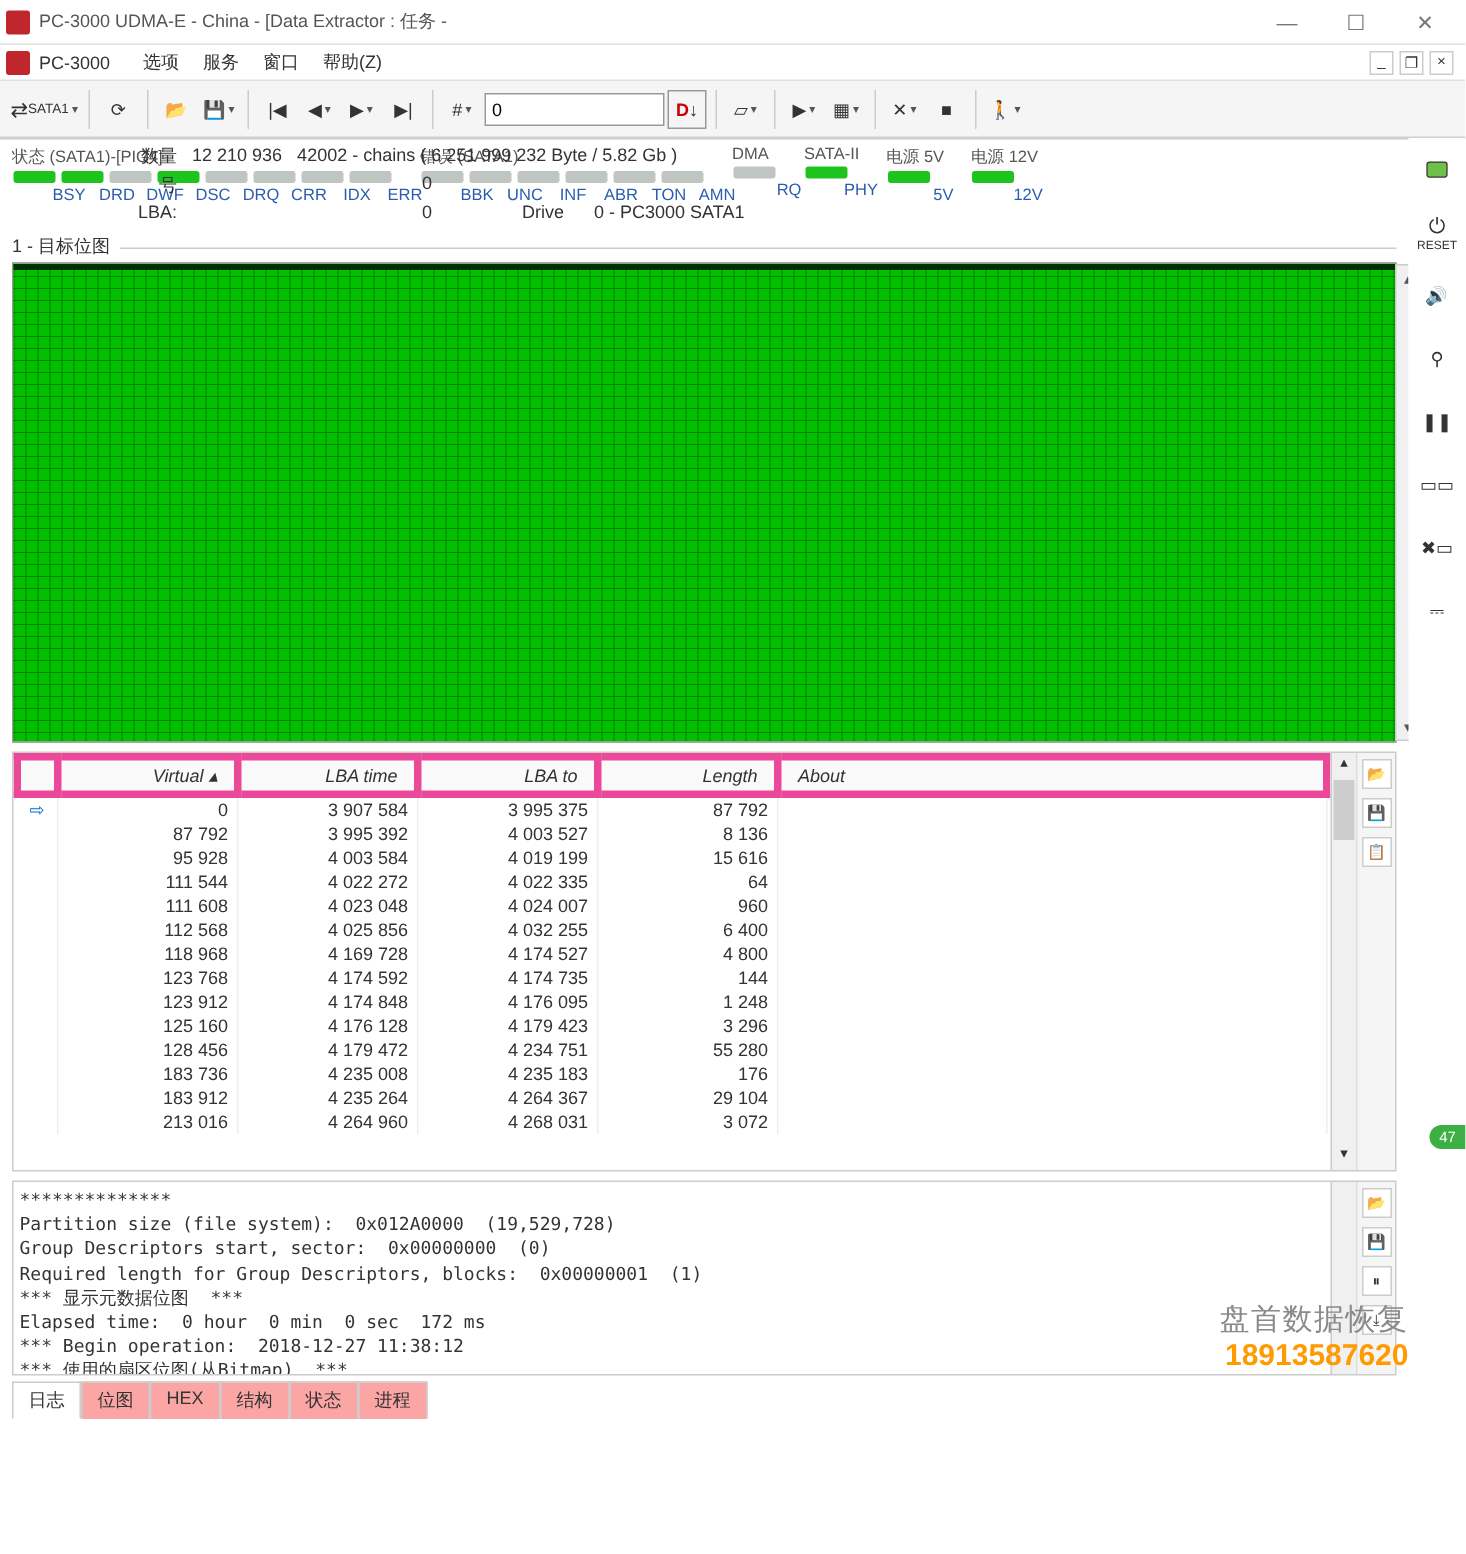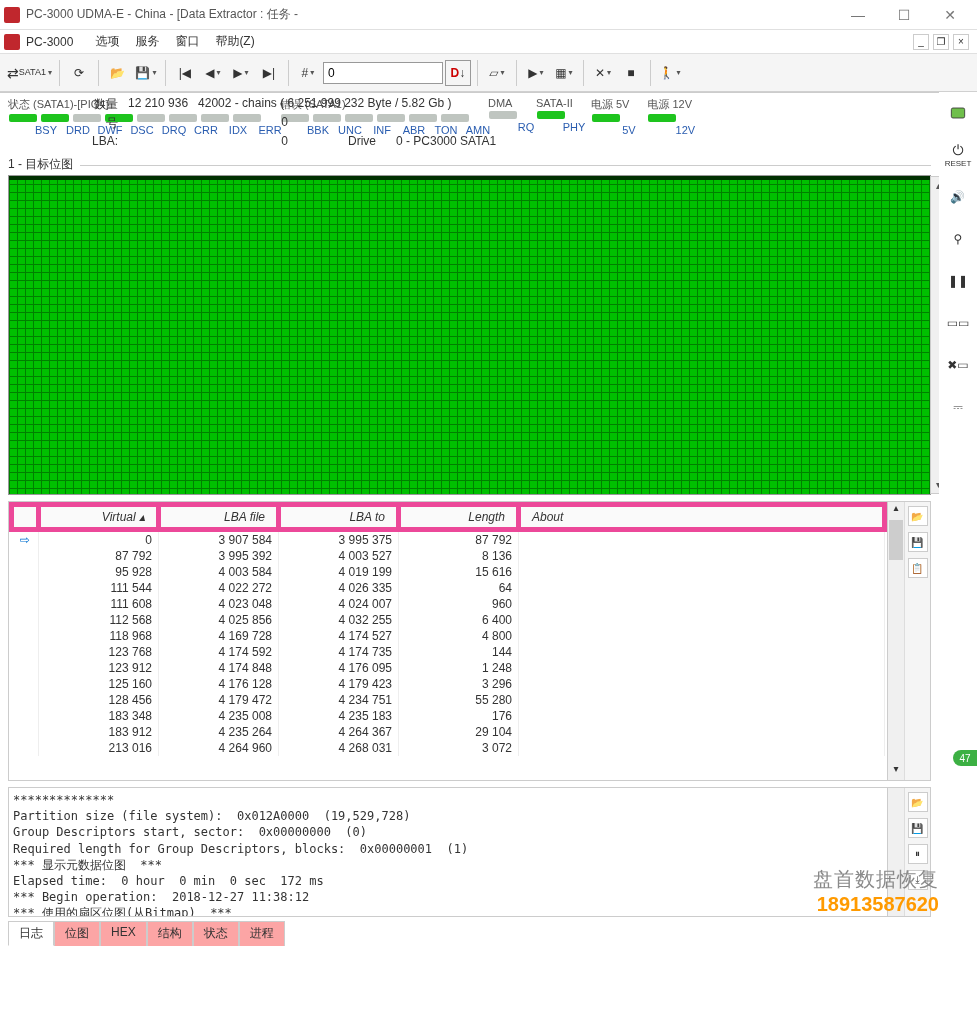--- a/index.html
+++ b/index.html
@@ -160,21 +160,21 @@
   </div>
 </div>
 
 <div class="table-wrap">
   <div style="flex:1;overflow:auto;">
     <table class="data">
       <thead>
         <tr>
           <th class="marker-cell"></th>
           <th style="width:120px;">Virtual  ▴</th>
-          <th style="width:120px;">LBA file</th>
+          <th style="width:120px;">LBA time</th>
           <th style="width:120px;">LBA to</th>
           <th style="width:120px;">Length</th>
           <th>About</th>
         </tr>
       </thead>
       <tbody id="tbody">
             <tr>
               <td class="marker-cell">⇨</td>
               <td>0</td>
               <td>3 907 584</td>
@@ -195,21 +195,21 @@
               <td>95 928</td>
               <td>4 003 584</td>
               <td>4 019 199</td>
               <td>15 616</td>
               <td class="about"></td>
             </tr>
             <tr>
               <td class="marker-cell"></td>
               <td>111 544</td>
               <td>4 022 272</td>
-              <td>4 026 335</td>
+              <td>4 022 335</td>
               <td>64</td>
               <td class="about"></td>
             </tr>
             <tr>
               <td class="marker-cell"></td>
               <td>111 608</td>
               <td>4 023 048</td>
               <td>4 024 007</td>
               <td>960</td>
               <td class="about"></td>
@@ -257,21 +257,21 @@
             <tr>
               <td class="marker-cell"></td>
               <td>128 456</td>
               <td>4 179 472</td>
               <td>4 234 751</td>
               <td>55 280</td>
               <td class="about"></td>
             </tr>
             <tr>
               <td class="marker-cell"></td>
-              <td>183 348</td>
+              <td>183 736</td>
               <td>4 235 008</td>
               <td>4 235 183</td>
               <td>176</td>
               <td class="about"></td>
             </tr>
             <tr>
               <td class="marker-cell"></td>
               <td>183 912</td>
               <td>4 235 264</td>
               <td>4 264 367</td>

